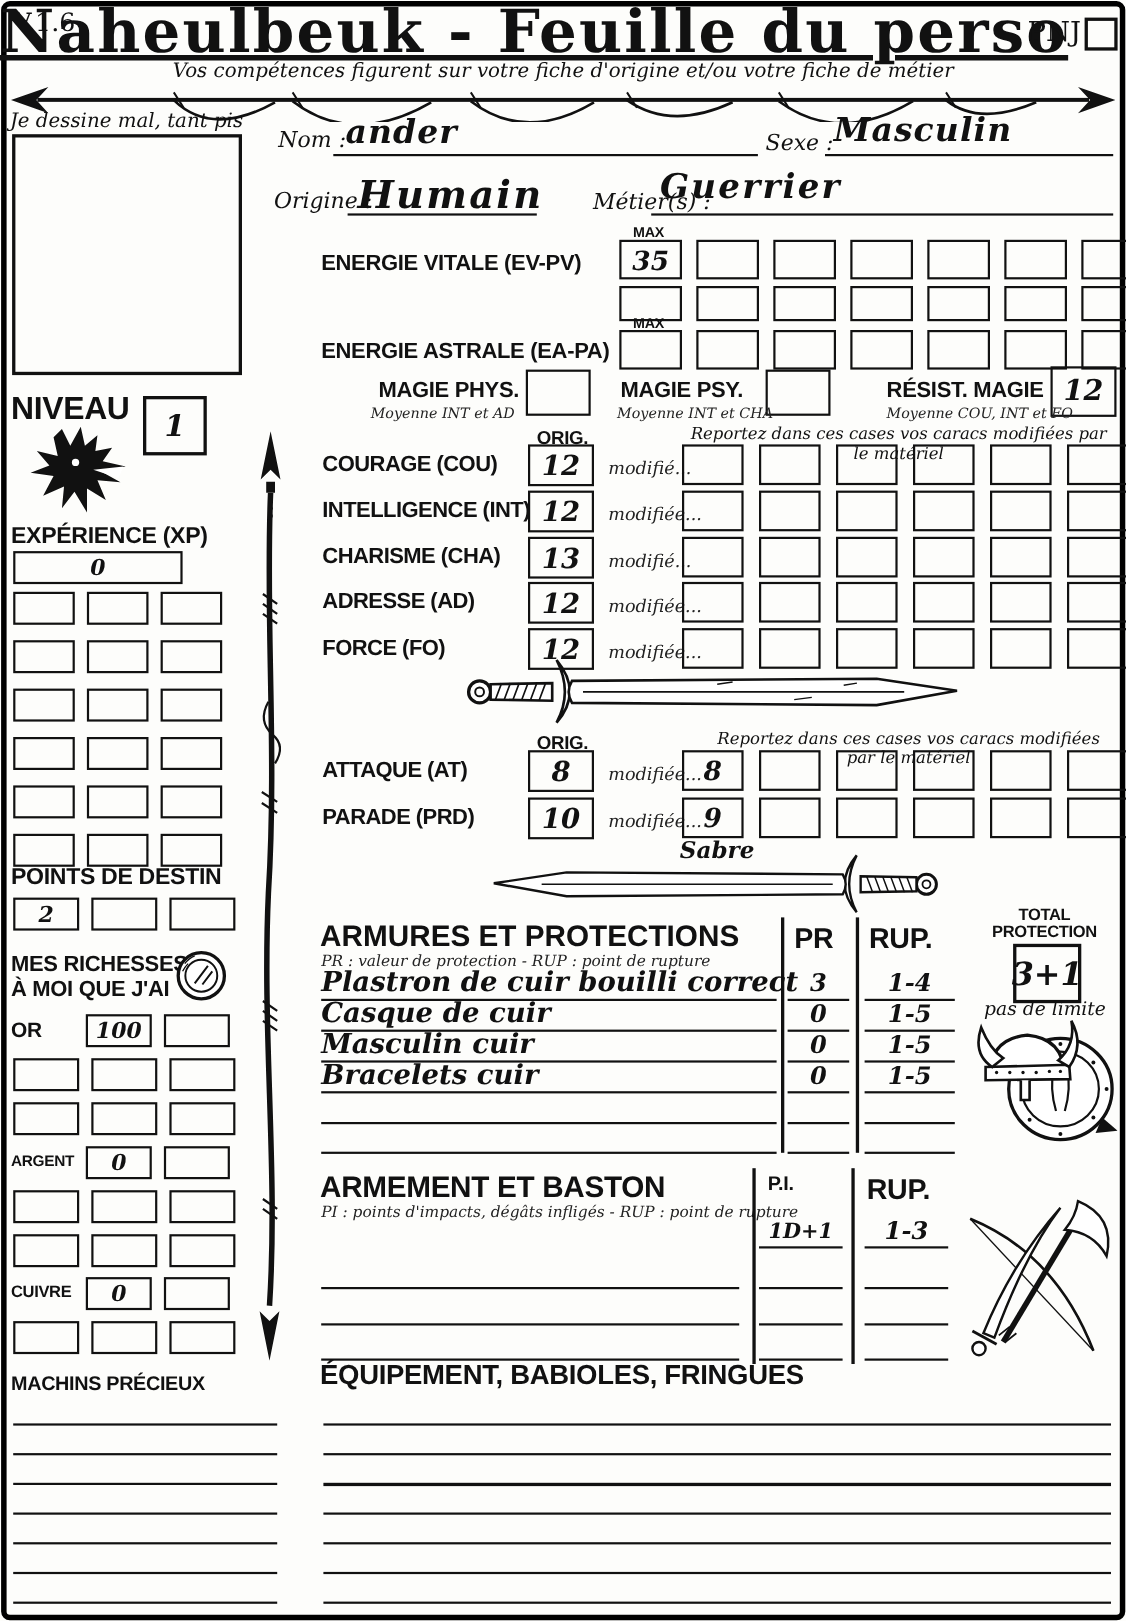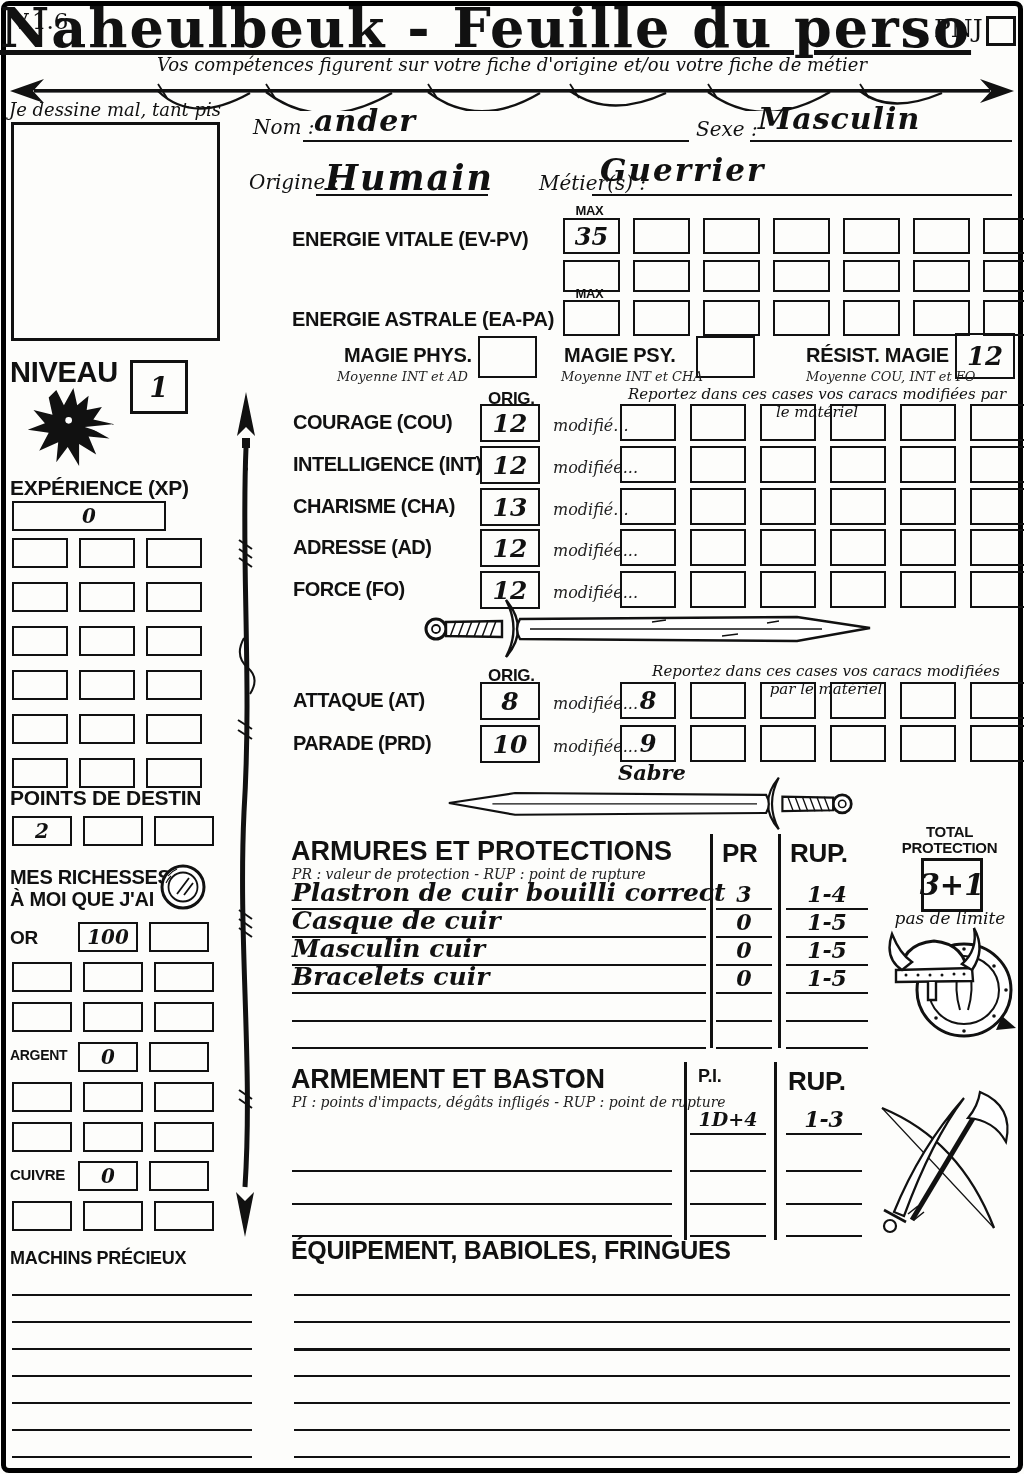--- a/index.html
+++ b/index.html
@@ -438,21 +438,21 @@
   </svg>
 
   <div class="abs cal note" style="left:292px;top:1094px;font-size:14px;">PI : points d'impacts, dégâts infligés - RUP : point de rupture</div>
   <div class="abs b" style="left:291px;top:1064px;font-size:27px;">ARMEMENT ET BASTON</div>
   <div class="abs b" style="left:698px;top:1066px;font-size:18px;">P.I.</div>
   <div class="abs b" style="left:788px;top:1066px;font-size:26px;">RUP.</div>
   <div class="vline" style="left:684px;top:1062px;height:178px;"></div>
   <div class="vline" style="left:774px;top:1062px;height:178px;"></div>
 
   <div class="arow" style="top:1103px;">
-    <div class="acell hw" style="left:690px;width:76px;font-size:19px;">1D+4</div>
+    <div class="acell hw" style="left:690px;width:76px;font-size:19px;">1D+1</div>
     <div class="acell hw" style="left:786px;width:76px;">1-3</div>
   </div>
   <div class="arow" style="top:1140px;">
     <div class="wname"></div>
     <div class="acell" style="left:690px;width:76px;"></div>
     <div class="acell" style="left:786px;width:76px;"></div>
   </div>
   <div class="arow" style="top:1173px;">
     <div class="wname"></div>
     <div class="acell" style="left:690px;width:76px;"></div>

